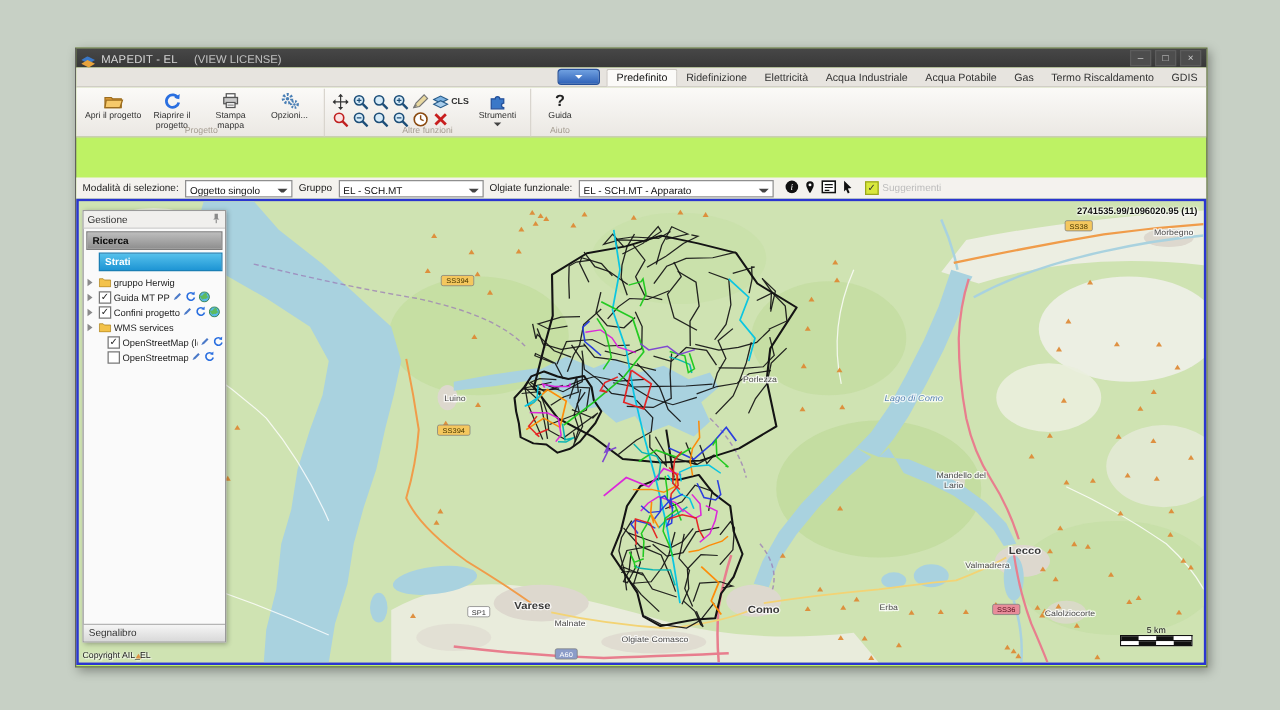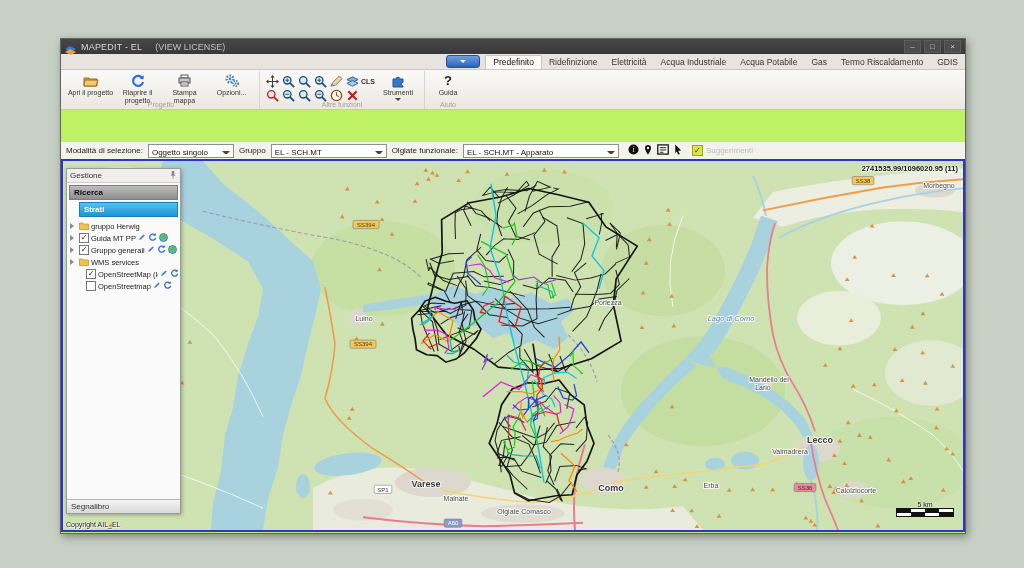--- a/index.html
+++ b/index.html
@@ -681,21 +681,21 @@
                 <path d="M7.8 0.2 L7.6 3 L5 2.4 Z" fill="#2a6fe0"></path>
               </svg></span>
             <span><svg width="9" height="9" viewBox="0 0 9 9">
                 <circle cx="4.5" cy="4.5" r="4" fill="#58b8e8" stroke="#2a7a3a" stroke-width="0.7"></circle>
                 <path d="M1 3.2 Q3 4.4 4 2 Q5.5 0.8 6.8 2.2 Q5.6 3.6 7.6 4.4 Q6.4 6.6 4.4 6 Q2.6 7.4 2 5.6 Q0.8 4.6 1 3.2 Z" fill="#5dbb5d"></path>
               </svg></span>
           </div>
           <div class="trow">
             <span class="exp"></span>
             <span class="cb">✓</span>
-            <span class="tlabel">Gruppo generali</span>
+            <span class="tlabel">Confini progetto</span>
             <span><svg width="8" height="8" viewBox="0 0 8 8">
                 <path d="M1 7 L2 5 L5.6 1.4 L6.8 2.6 L3.2 6.2 Z" fill="#4a79c8"></path>
               </svg></span>
             <span><svg width="9" height="8" viewBox="0 0 9 8">
                 <path d="M7 2.2 A3 3 0 1 0 7.6 5" fill="none" stroke="#2a6fe0" stroke-width="1.3"></path>
                 <path d="M7.8 0.2 L7.6 3 L5 2.4 Z" fill="#2a6fe0"></path>
               </svg></span>
             <span><svg width="9" height="9" viewBox="0 0 9 9">
                 <circle cx="4.5" cy="4.5" r="4" fill="#58b8e8" stroke="#2a7a3a" stroke-width="0.7"></circle>
                 <path d="M1 3.2 Q3 4.4 4 2 Q5.5 0.8 6.8 2.2 Q5.6 3.6 7.6 4.4 Q6.4 6.6 4.4 6 Q2.6 7.4 2 5.6 Q0.8 4.6 1 3.2 Z" fill="#5dbb5d"></path>

